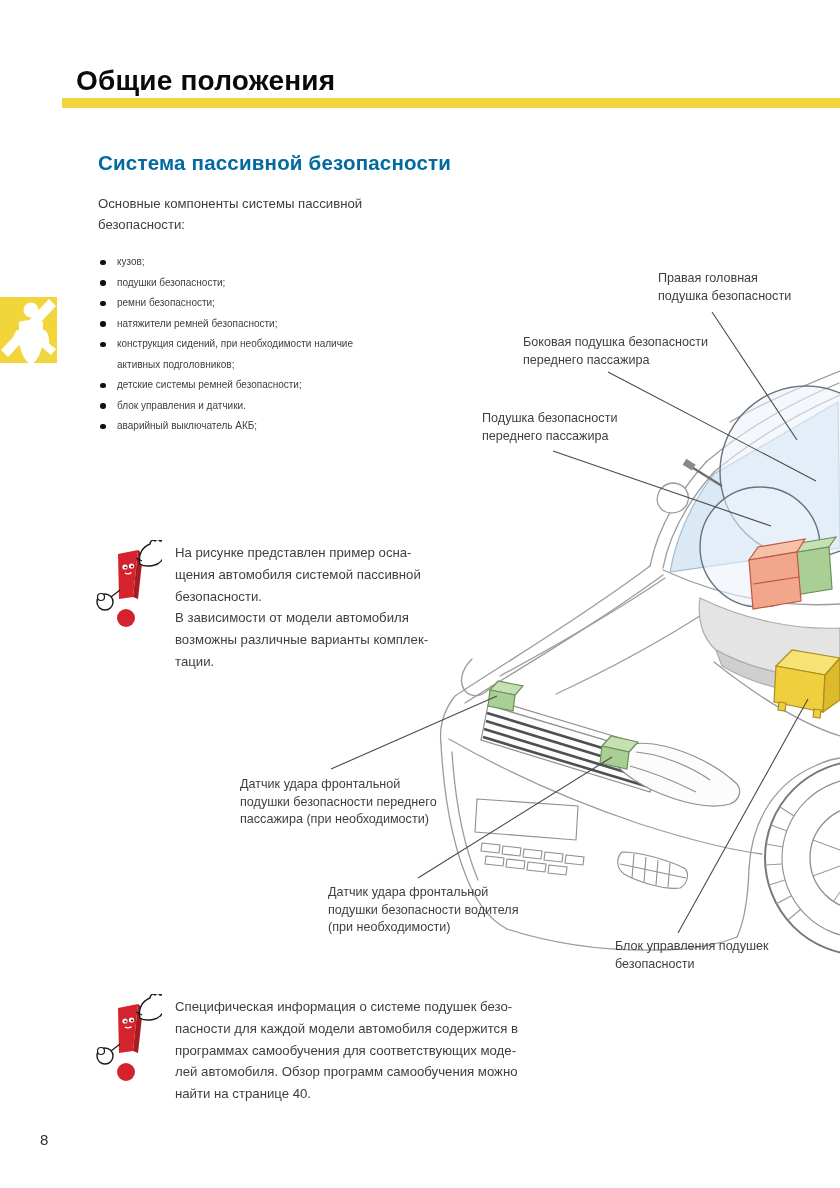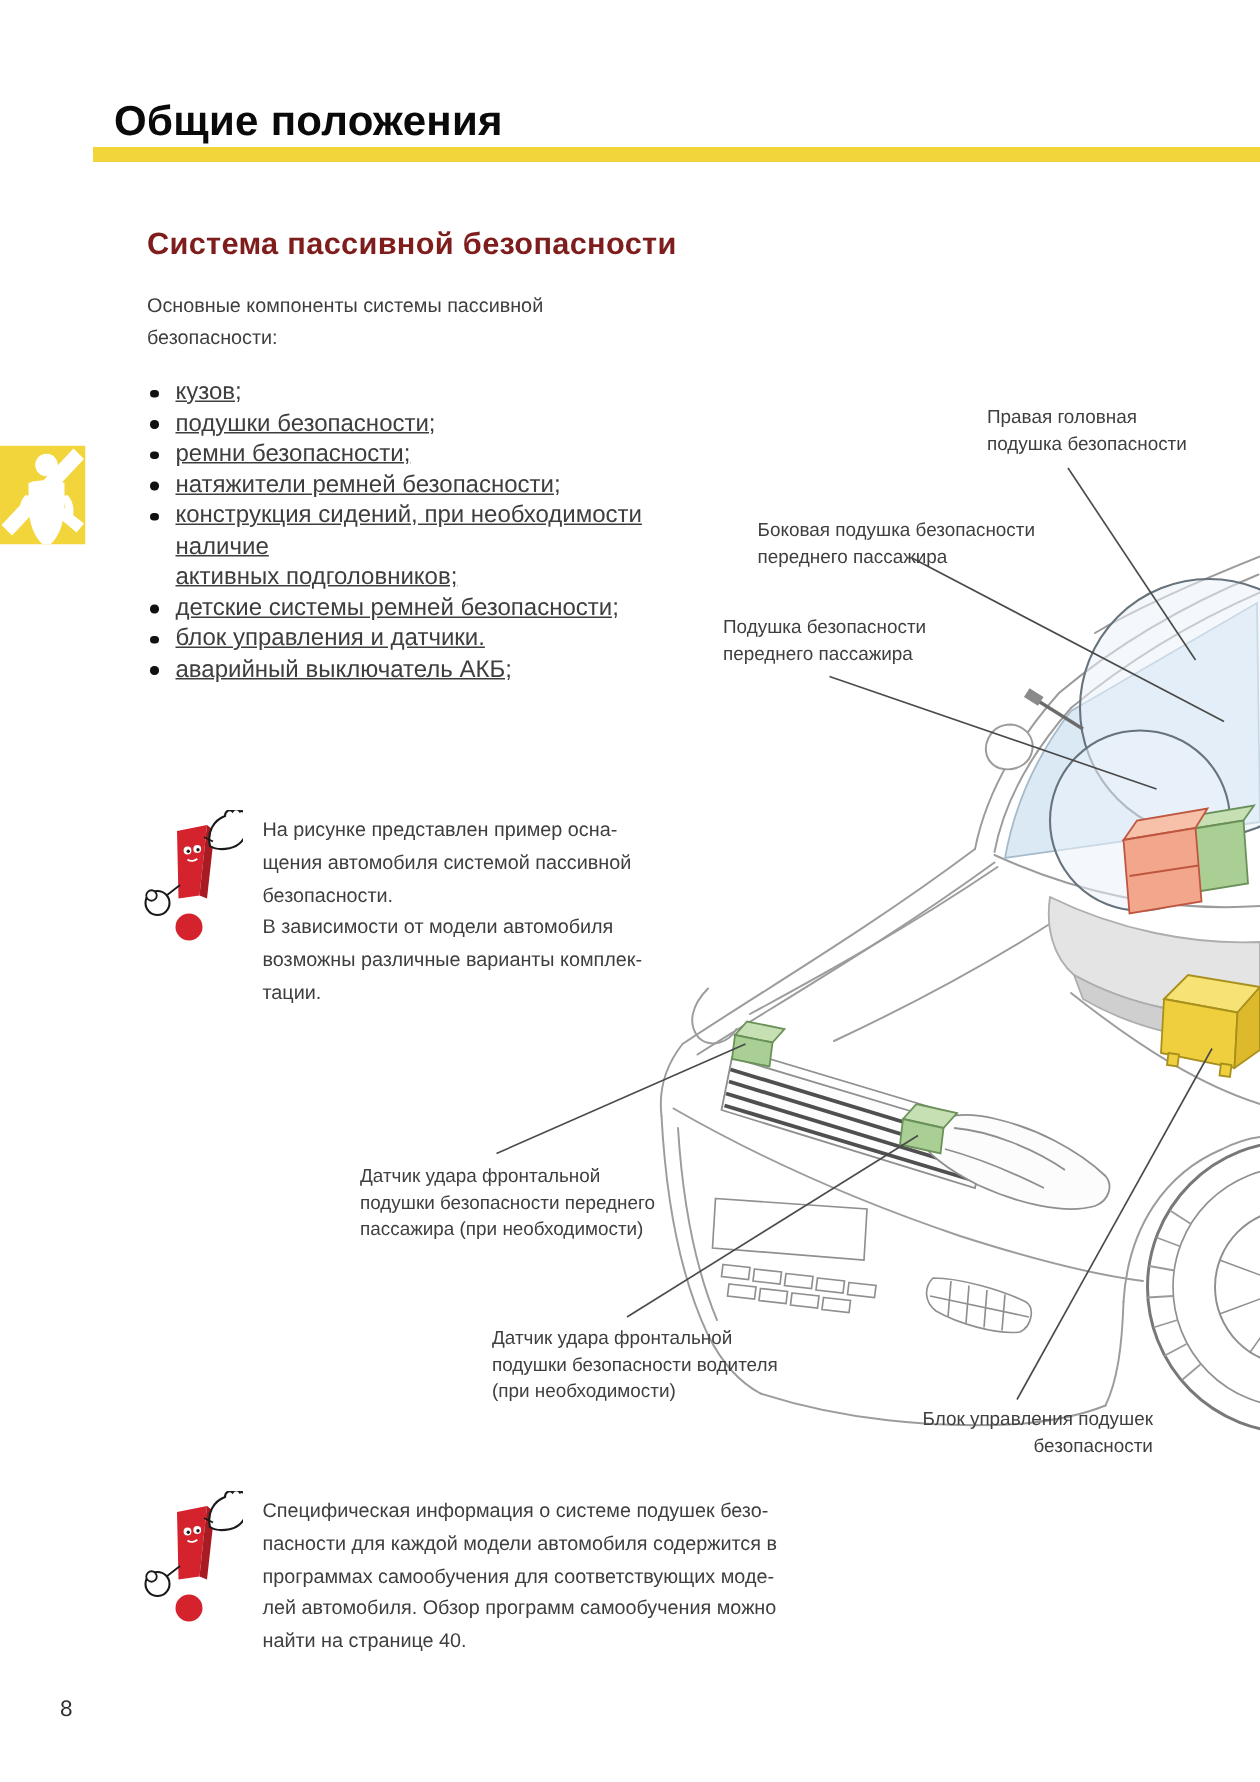--- a/index.html
+++ b/index.html
@@ -12,45 +12,45 @@
   
   .doc-title{position:absolute;left:60px;top:50px;margin:16px;font-size:28px;line-height:1.1;
     font-weight:bold;color:#0a0a0a;letter-spacing:.2px;}
   .accent-bar{position:absolute;left:62px;top:98px;width:778px;height:10px;background:#F2D43B;}
 
   
   .side-tab{position:absolute;left:0;top:297px;width:57px;height:66px;}
 
   
   .section-heading{position:absolute;left:98px;top:151px;margin:0;font-size:20.5px;
-    font-weight:bold;color:#7f1d1d;letter-spacing:.2px;}
+    font-weight:bold;color:#0369a1;letter-spacing:.2px;}
   .section-intro{position:absolute;left:98px;top:194px;font-size:13.2px;line-height:20.5px;width:360px;}
   .bullet-list{position:absolute;left:98px;top:252px;width:370px;margin:0;padding:0;list-style:none;}
-  .bullet-list li{position:relative;padding-left:19px;font-size:16px;line-height:20.5px;text-decoration:underline;}
+  .bullet-list li{position:relative;padding-left:19px;font-size:10px;line-height:20.5px;}
   .bullet-list li::before{content:"";position:absolute;left:2px;top:7.5px;width:5.5px;height:5.5px;
     border-radius:50%;background:#111;}
 
   
   .note{position:absolute;}
   .note-icon{position:absolute;left:0;top:0;}
   .note-text{position:absolute;left:83px;top:2px;font-size:13.2px;line-height:21.8px;}
   .note-1{left:92px;top:540px;width:420px;height:140px;}
   .note-1 .note-text{width:330px;}
   .note-2{left:92px;top:994px;width:480px;height:120px;}
   .note-2 .note-text{width:430px;}
 
   
   .diagram-svg{position:absolute;left:0;top:0;width:840px;height:1188px;}
   .diagram-label{position:absolute;font-size:12.6px;line-height:17.5px;color:#3f3f3f;}
   .lbl-0{left:658px;top:270px;}
-  .lbl-1{left:505px;top:334px;margin-top:11px;}
+  .lbl-1{left:523px;top:334px;}
   .lbl-2{left:482px;top:410px;}
   .lbl-3{left:240px;top:776px;}
   .lbl-4{left:328px;top:884px;}
-  .lbl-5{left:615px;top:938px;text-align:right;}
+  .lbl-5{left:615px;top:938px;}
 
   .page-number{position:absolute;left:40px;top:1131px;font-size:15px;color:#2e2e2e;}
 </style>
 </head>
 <body>
 
 <div class="page">
 
   <h1 class="doc-title">Общие положения</h1>
   <div class="accent-bar"></div>

